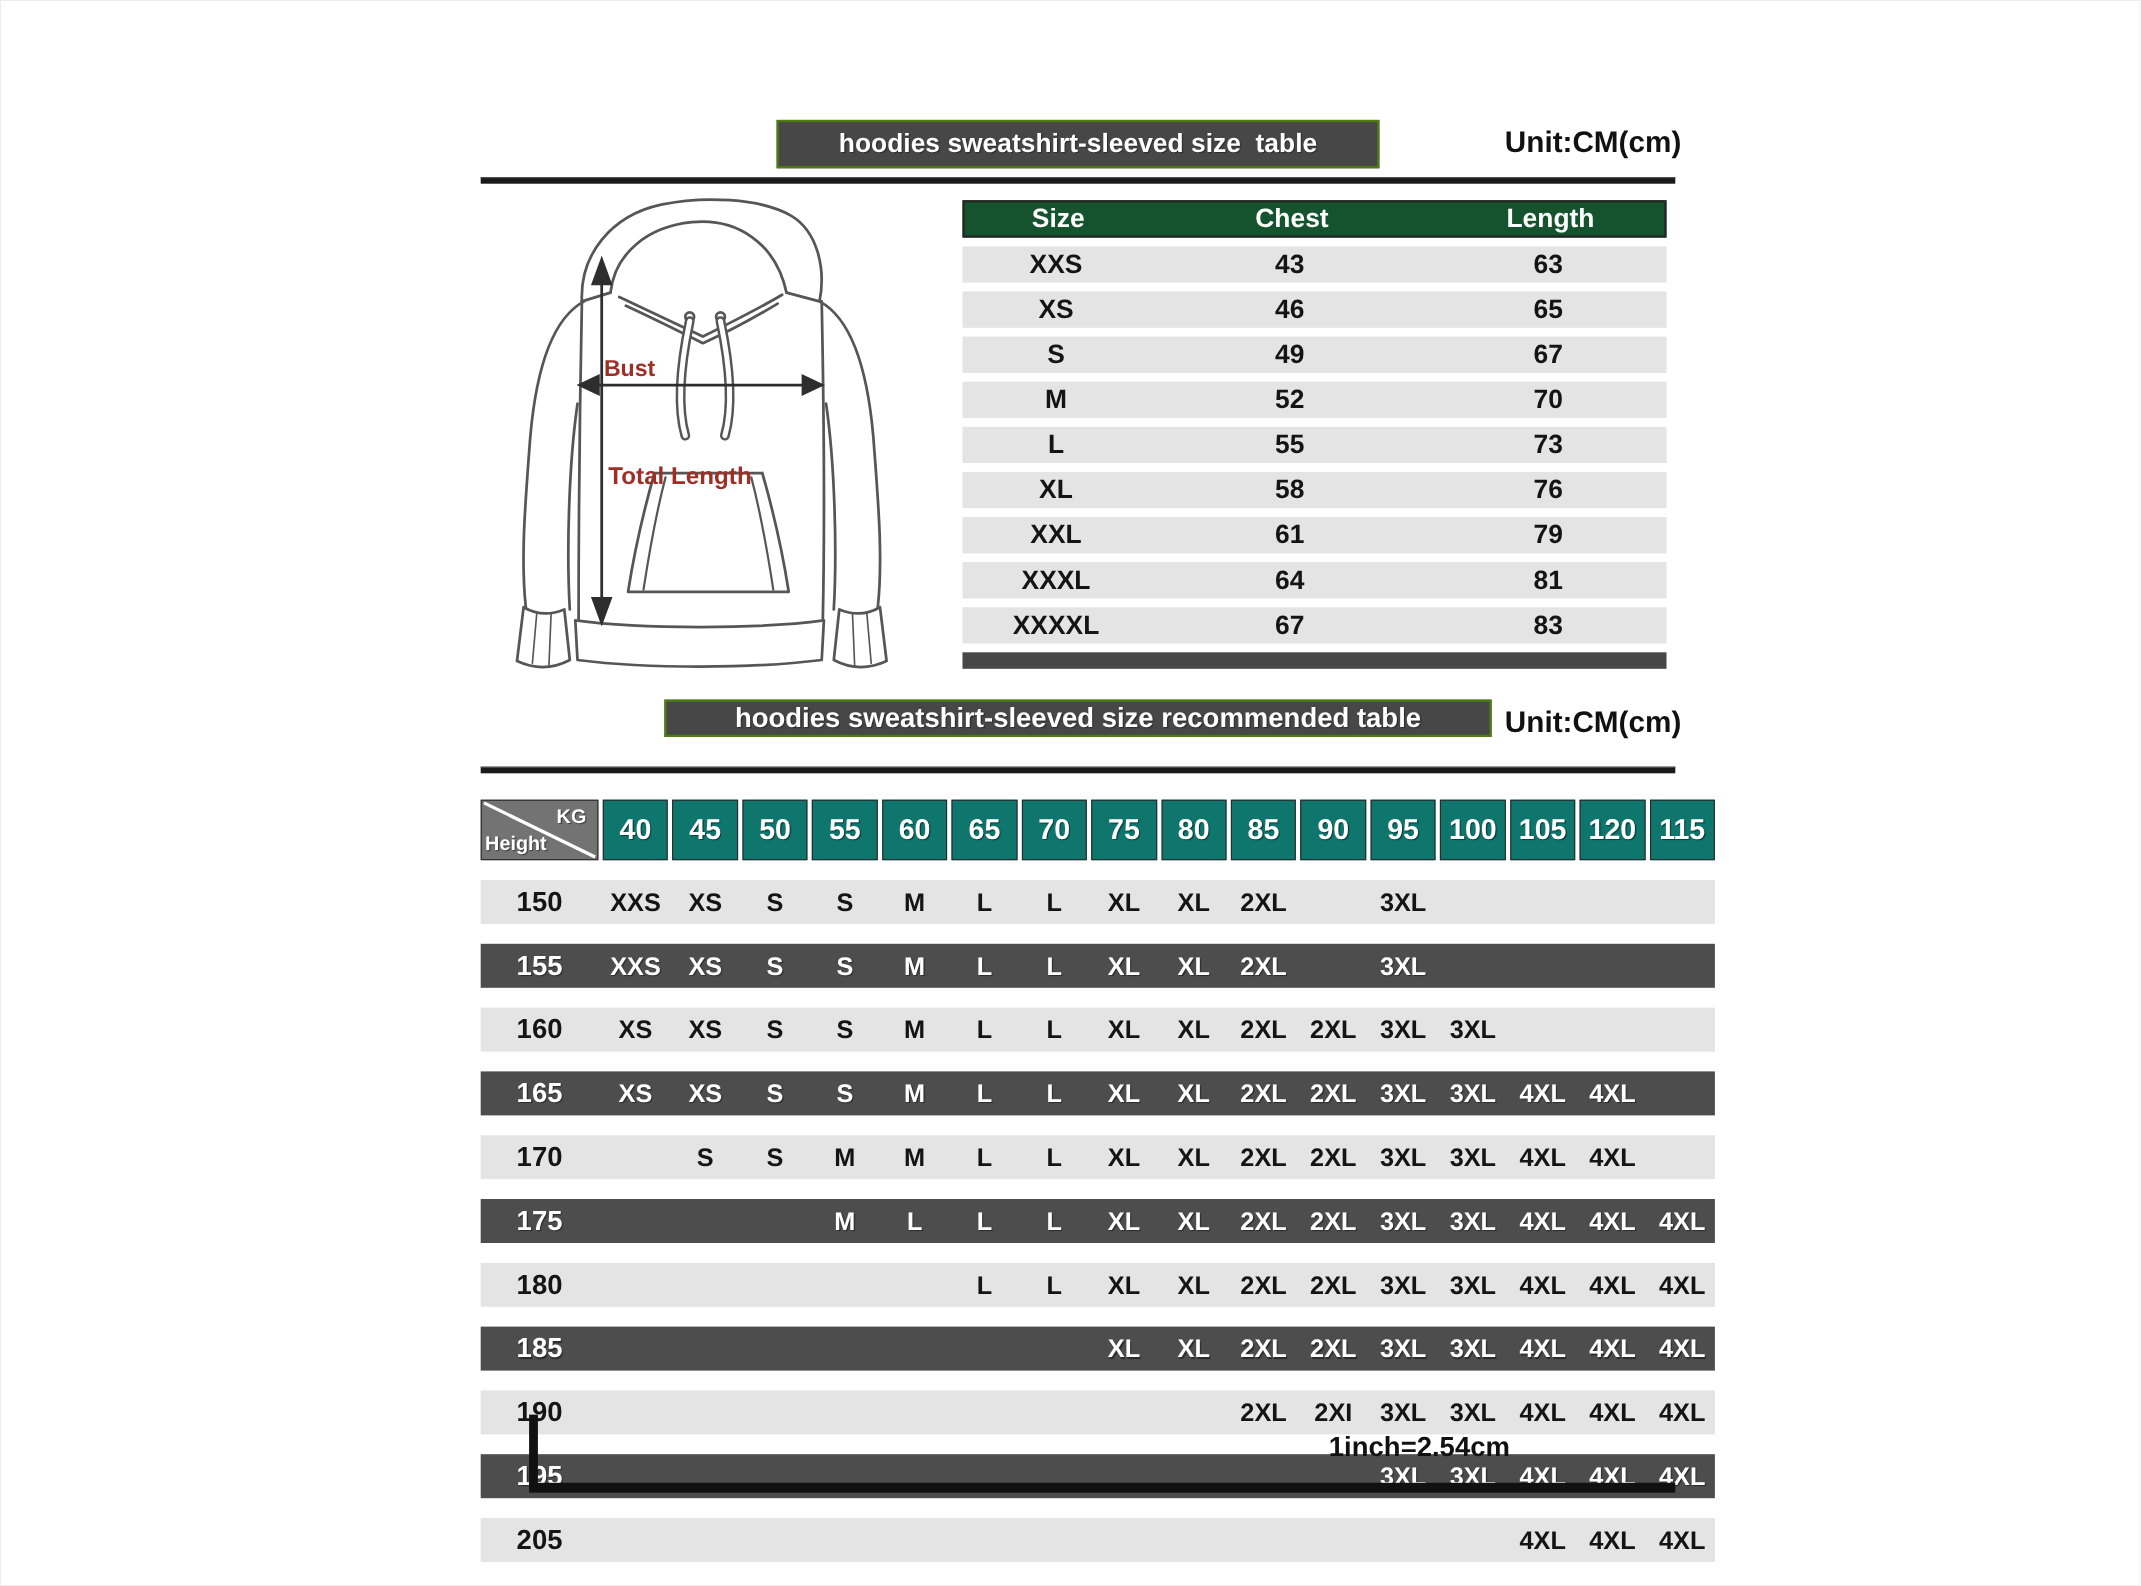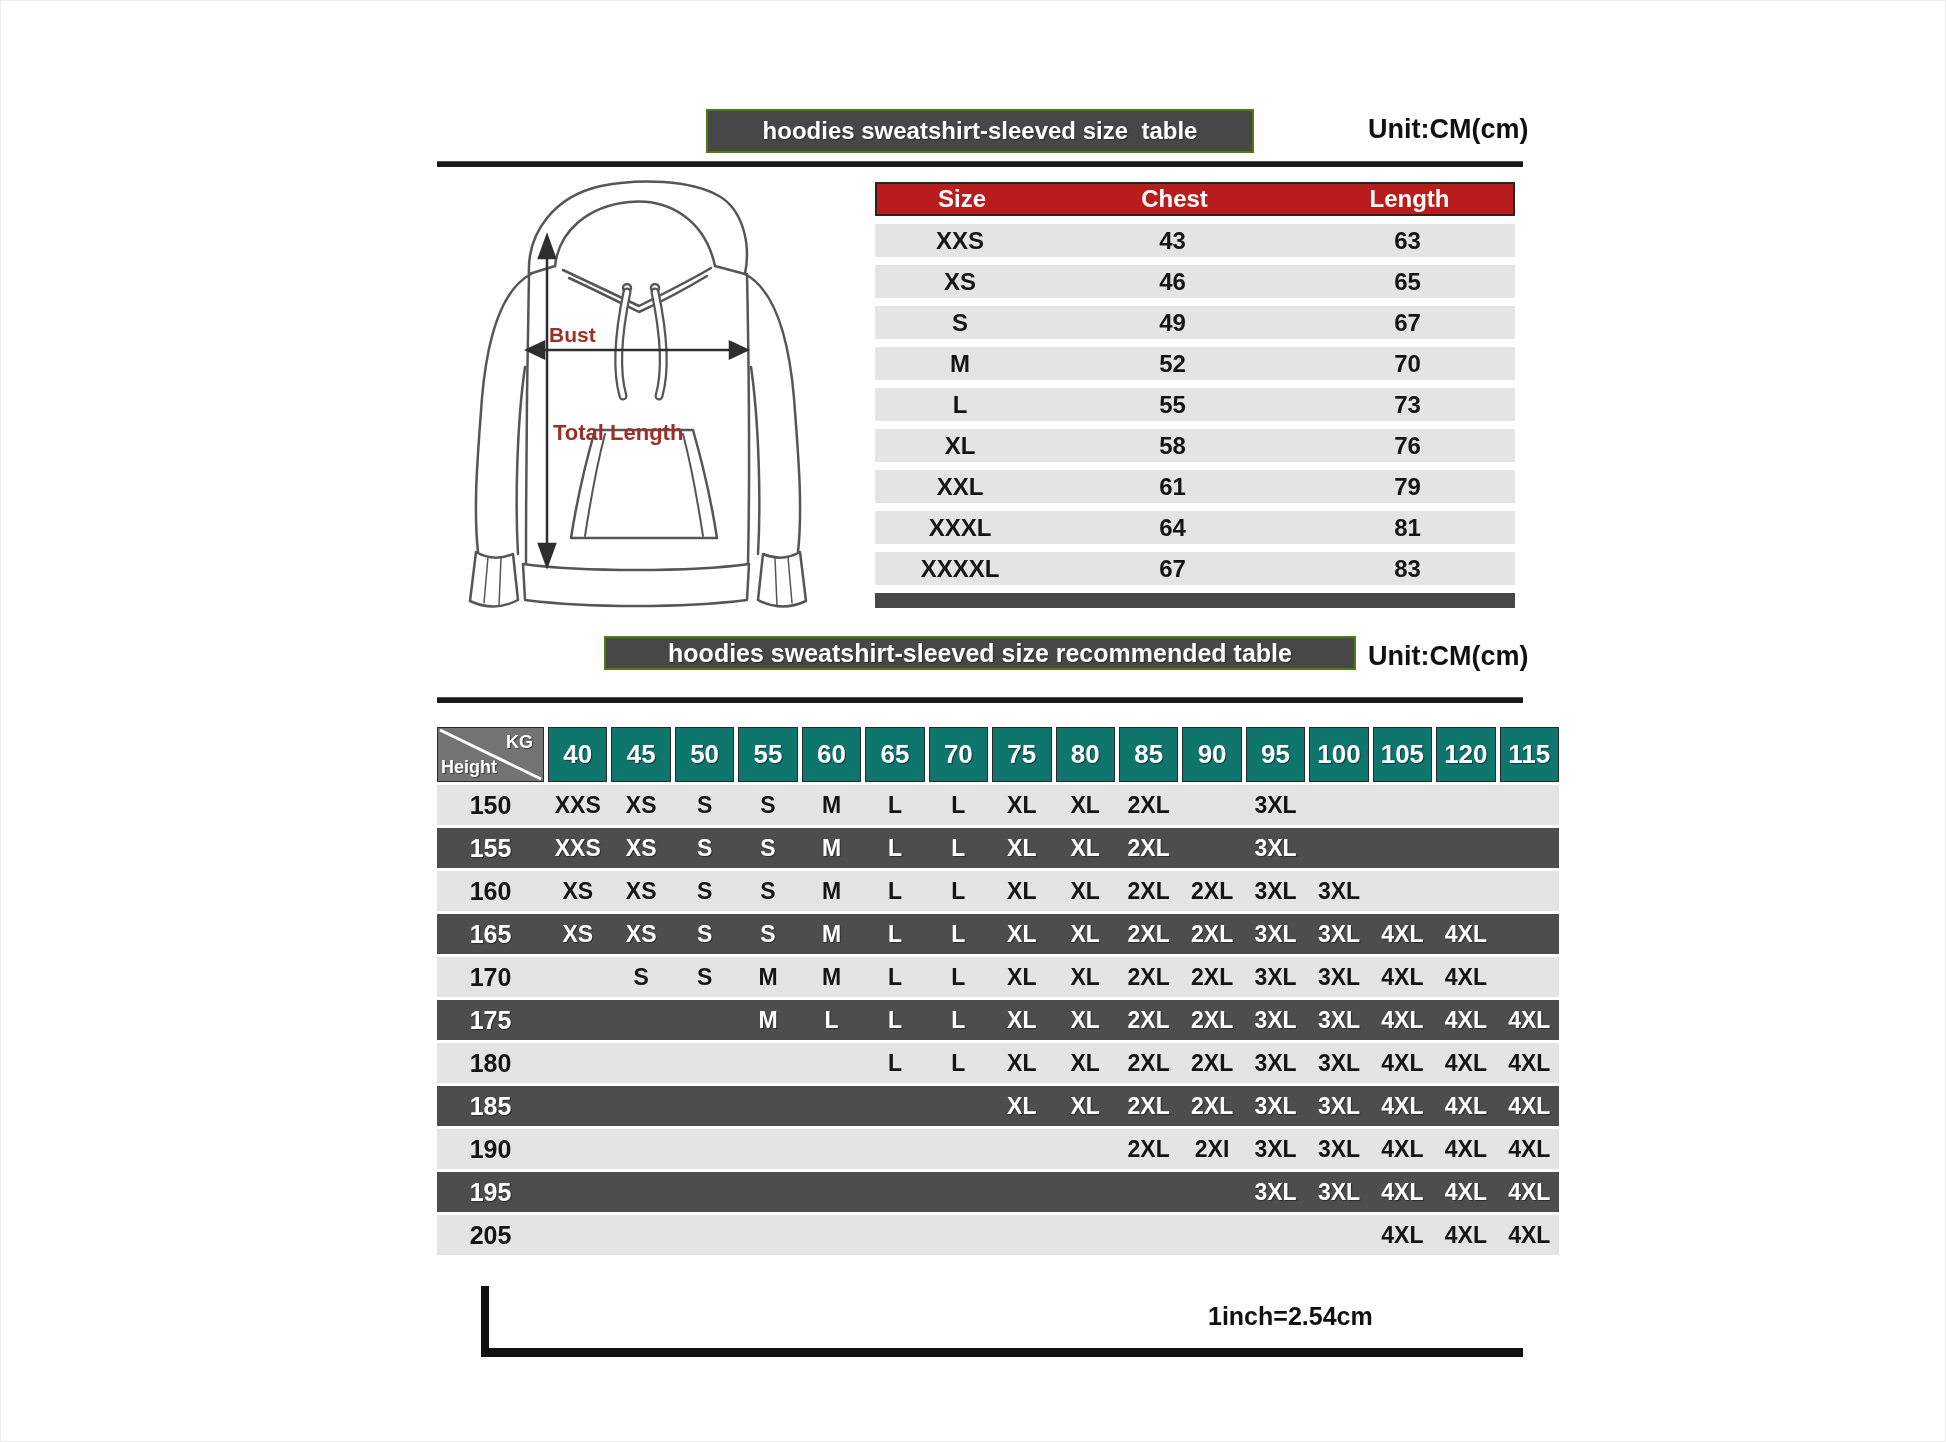--- a/index.html
+++ b/index.html
@@ -24,39 +24,39 @@
   .s1{left:437px;top:161px;width:1086px;height:5px;}
   .s2{left:437px;top:697px;width:1086px;height:5px;}
 
   
   .hoodie{position:absolute;left:443px;top:172px;width:430px;height:450px;}
   .red-label{font-weight:bold;fill:#9e2f26;font-family:"Liberation Sans",sans-serif;}
 
   
   .size-table{position:absolute;left:875px;top:182px;width:640px;}
   .st-grid{display:grid;grid-template-columns:170px 255px 215px;}
-  .st-header{height:34px;background:#b91c1c;border:2px solid #262626;box-sizing:border-box;
+  .st-header{height:34px;background:#14532d;border:2px solid #262626;box-sizing:border-box;
     color:#fff;font-weight:bold;font-size:24px;}
   .st-header div,.st-row div{display:flex;align-items:center;justify-content:center;}
   .st-row{height:33px;margin-top:8px;background:#e4e4e4;color:#141414;
     font-weight:bold;font-size:24px;}
   .st-footbar{height:15px;margin-top:8px;background:#474747;}
 
   
   .rec-table{position:absolute;left:437px;top:727px;width:1122px;}
   .rt-grid{display:grid;grid-template-columns:107px repeat(16,1fr);column-gap:4px;}
   .rt-header{height:55px;}
   .rt-hcell{background:#0f766e;color:#fff;font-weight:bold;font-size:26px;
     display:flex;align-items:center;justify-content:center;
     border:1px solid #2a2a2a;box-sizing:border-box;text-shadow:1px 1px 1px rgba(0,0,0,.5);}
   .rt-corner{position:relative;background:#737373;border:1px solid #2a2a2a;box-sizing:border-box;}
   .rt-corner .kg{position:absolute;top:4px;right:10px;color:#fff;font-weight:bold;font-size:18px;text-shadow:1px 1px 1px rgba(0,0,0,.5);}
   .rt-corner .hgt{position:absolute;bottom:3px;left:3px;color:#fff;font-weight:bold;font-size:18px;text-shadow:1px 1px 1px rgba(0,0,0,.5);}
   .rt-corner svg{position:absolute;inset:0;width:100%;height:100%;}
-  .rt-row{height:40px;margin-top:3px;font-weight:bold;font-size:23px;}
+  .rt-row{height:40px;margin-top:18px;font-weight:bold;font-size:23px;}
   .rt-row.light{background:#e4e4e4;color:#141414;}
   .rt-row.dark{background:#4d4d4d;color:#ffffff;}
   .rt-row.dark .rt-cell,.rt-row.dark .rt-height{text-shadow:1px 1px 1px rgba(0,0,0,.45);}
   .rt-height{display:flex;align-items:center;justify-content:center;font-size:25px;}
   .rt-cell{display:flex;align-items:center;justify-content:center;}
 
   
   .foot-vbar{position:absolute;left:481px;top:1286px;width:8px;height:66px;background:#111;}
   .foot-note{position:absolute;left:501px;top:1302px;font-weight:bold;font-size:25px;color:#111;white-space:pre-wrap;}
   .foot-conv{position:absolute;left:1208px;top:1302px;font-weight:bold;font-size:25px;color:#111;}

